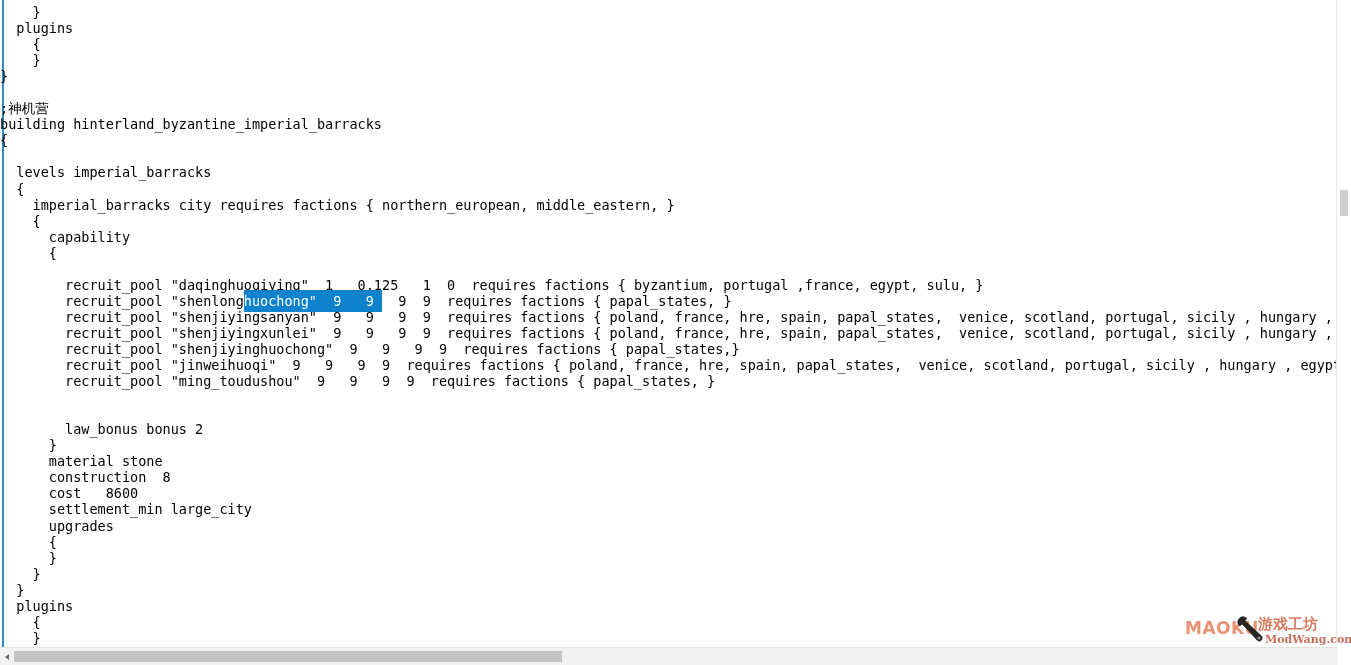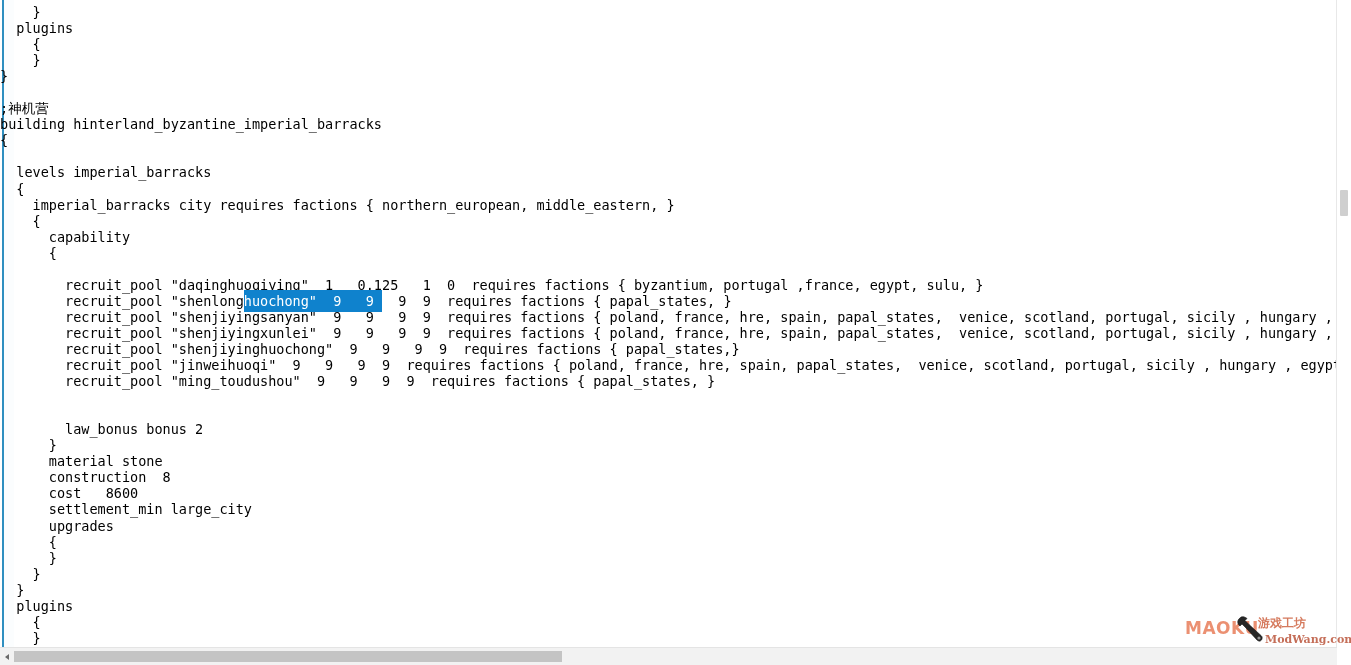--- a/index.html
+++ b/index.html
@@ -160,21 +160,21 @@
     letter-spacing: 0.5px;
     color: #e4663c;
     opacity: 0.78;
   }
   .wm-cn {
     position: absolute;
     left: 73px;
     top: 3px;
     font-family: "DejaVu Sans", "Liberation Sans", sans-serif;
     font-weight: bold;
-    font-size: 12px;
+    font-size: 15px;
     color: #c8502a;
     opacity: 0.82;
   }
   .wm-url {
     position: absolute;
     left: 80px;
     top: 21px;
     font-family: "DejaVu Serif", "Liberation Serif", serif;
     font-weight: bold;
     font-size: 11px;

